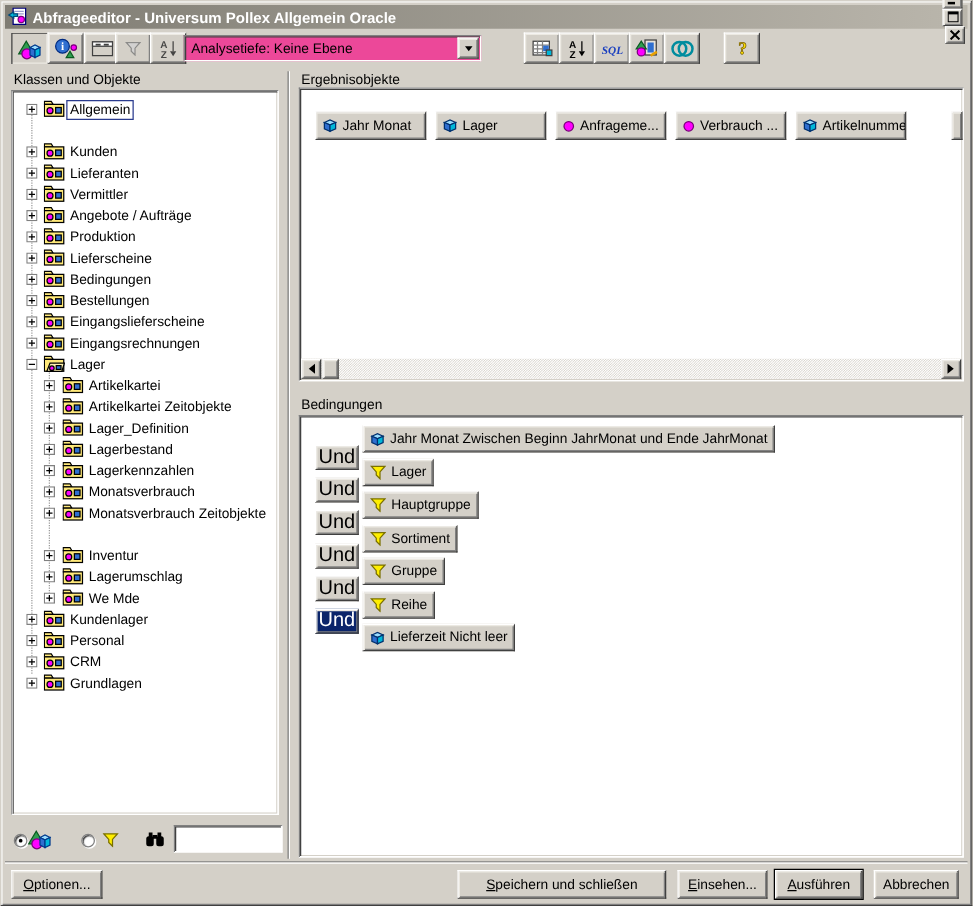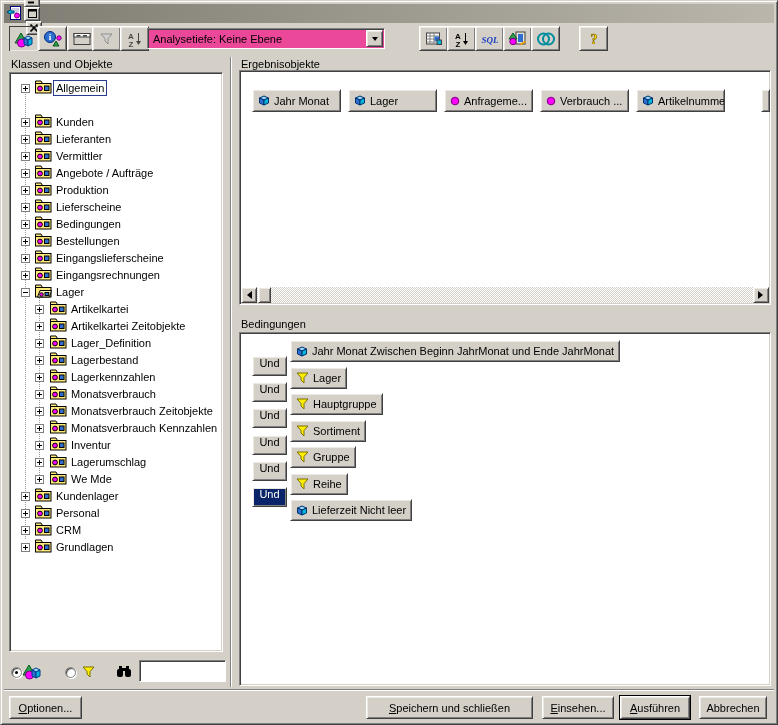--- a/index.html
+++ b/index.html
@@ -51,21 +51,21 @@
   .search-input{position:absolute;left:130px;top:2px;width:87px;height:22px;background:#fff;border:1px solid;border-color:#808080 #fff #fff #808080;box-shadow:inset 1px 1px 0 #404040;font-family:"Liberation Sans",sans-serif;font-size:11px;padding:0 3px;outline:none;}
 
   #results-box{position:absolute;left:238px;top:69px;width:532px;height:235px;}
   #conditions-box{position:absolute;left:238px;top:331px;width:532px;height:354px;}
 
   .chip{position:absolute;height:23px;display:flex;align-items:center;gap:4px;padding:0 5px 0 5px;white-space:nowrap;overflow:hidden;font-size:11px;}
   .rchip{width:89px;top:18px;}
   .rchip.partial{width:9px;padding:0;}
   .cchip{left:50px;height:22px;}
 
-  .opbtn{position:absolute;left:12px;width:35px;height:20px;display:flex;align-items:flex-start;justify-content:center;font-size:11px;}
+  .opbtn{position:absolute;left:12px;width:35px;height:20px;display:flex;align-items:center;justify-content:center;font-size:16px;}
   .opbtn.selected{background:#0a246a;color:#fff;}
 
   .hscroll{position:absolute;left:1px;right:1px;bottom:1px;height:16px;background:#fff;background-image:linear-gradient(45deg,#d4d0c8 25%,transparent 25%,transparent 75%,#d4d0c8 75%),linear-gradient(45deg,#d4d0c8 25%,transparent 25%,transparent 75%,#d4d0c8 75%);background-size:2px 2px;background-position:0 0,1px 1px;}
   .sb-btn{position:absolute;top:0;width:16px;height:16px;display:flex;align-items:center;justify-content:center;}
   .sb-btn.left{left:0;} .sb-btn.right{right:0;}
   .sb-thumb{position:absolute;left:17px;top:0;width:13px;height:16px;}
 
   .footer-btn{position:absolute;top:695px;height:23px;display:flex;align-items:center;justify-content:center;font-size:11px;white-space:nowrap;}
   .footer-btn.default{box-shadow:inset 1px 1px 0 #ece9e2, inset -1px -1px 0 #808080, 0 0 0 1px #000;}
   .u{text-decoration:underline;}
@@ -77,20 +77,21 @@
 
   <div class="titlebar">
     <span class="icn" id="app-icon">
         <svg width="16" height="15" viewBox="0 0 16 15">
           <rect x="4.5" y="0.5" width="10" height="13" fill="#fff" stroke="#00007a"></rect>
           <path d="M6 3 H13 M6 5 H13 M6 7 H11" stroke="#9a9ad0" fill="none"></path>
           <circle cx="11" cy="9.5" r="2.5" fill="#ff00ff" stroke="#7a007a"></circle>
           <path d="M1 6 L5 3.5 V5 H8 V7 H5 V8.5 Z" fill="#00b7d9" stroke="#004a7a"></path>
         </svg>
       </span>
+    <span class="title">Abfrageeditor - Universum Pollex Allgemein Oracle</span>
     <span id="caption-buttons">
         <span class="caption-btn raised">
           <span class="icn">
             <svg width="8" height="9" viewBox="0 0 8 9">
               <rect x="0" y="6.5" width="6" height="2" fill="#000"></rect>
             </svg>
           </span>
         </span>
         <span class="caption-btn raised">
           <span class="icn">
@@ -495,35 +496,20 @@
           </svg></span>
         <span class="ticon icn" style="left: 40px;">
           <svg width="17" height="14" viewBox="0 0 17 14">
             <path d="M0.5 3.5 V1 H6 L7.5 3.5 Z" fill="#ffe97a" stroke="#000"></path>
             <rect x="0.5" y="3.5" width="15.5" height="9.5" fill="#ffe97a" stroke="#000"></rect>
             <circle cx="5" cy="8.5" r="2.4" fill="#ff00ff" stroke="#000"></circle>
             <rect x="9.5" y="6" width="4.5" height="4.5" fill="#2f6fd0" stroke="#000"></rect>
           </svg>
         </span>
         <span class="tlabel" style="left: 58px;">Monatsverbrauch Zeitobjekte</span>
-      </div>
-      <div class="trow" style="top: 346px;">
-        <span class="tplus" style="left: 25px;"><svg width="9" height="9" viewBox="0 0 9 9">
-            <rect x="0.5" y="0.5" width="8" height="8" fill="#fff" stroke="#808080"></rect>
-            <path d="M2 4.5 H7 M4.5 2 V7" stroke="#000"></path>
-          </svg></span>
-        <span class="ticon icn" style="left: 40px;">
-          <svg width="17" height="14" viewBox="0 0 17 14">
-            <path d="M0.5 3.5 V1 H6 L7.5 3.5 Z" fill="#ffe97a" stroke="#000"></path>
-            <rect x="0.5" y="3.5" width="15.5" height="9.5" fill="#ffe97a" stroke="#000"></rect>
-            <circle cx="5" cy="8.5" r="2.4" fill="#ff00ff" stroke="#000"></circle>
-            <rect x="9.5" y="6" width="4.5" height="4.5" fill="#2f6fd0" stroke="#000"></rect>
-          </svg>
-        </span>
-        <span class="tlabel" style="left: 58px;">Monatsverbrauch Kennzahlen</span>
       </div>
       <div class="trow" style="top: 363px;">
         <span class="tplus" style="left: 25px;"><svg width="9" height="9" viewBox="0 0 9 9">
             <rect x="0.5" y="0.5" width="8" height="8" fill="#fff" stroke="#808080"></rect>
             <path d="M2 4.5 H7 M4.5 2 V7" stroke="#000"></path>
           </svg></span>
         <span class="ticon icn" style="left: 40px;">
           <svg width="17" height="14" viewBox="0 0 17 14">
             <path d="M0.5 3.5 V1 H6 L7.5 3.5 Z" fill="#ffe97a" stroke="#000"></path>
             <rect x="0.5" y="3.5" width="15.5" height="9.5" fill="#ffe97a" stroke="#000"></rect>

